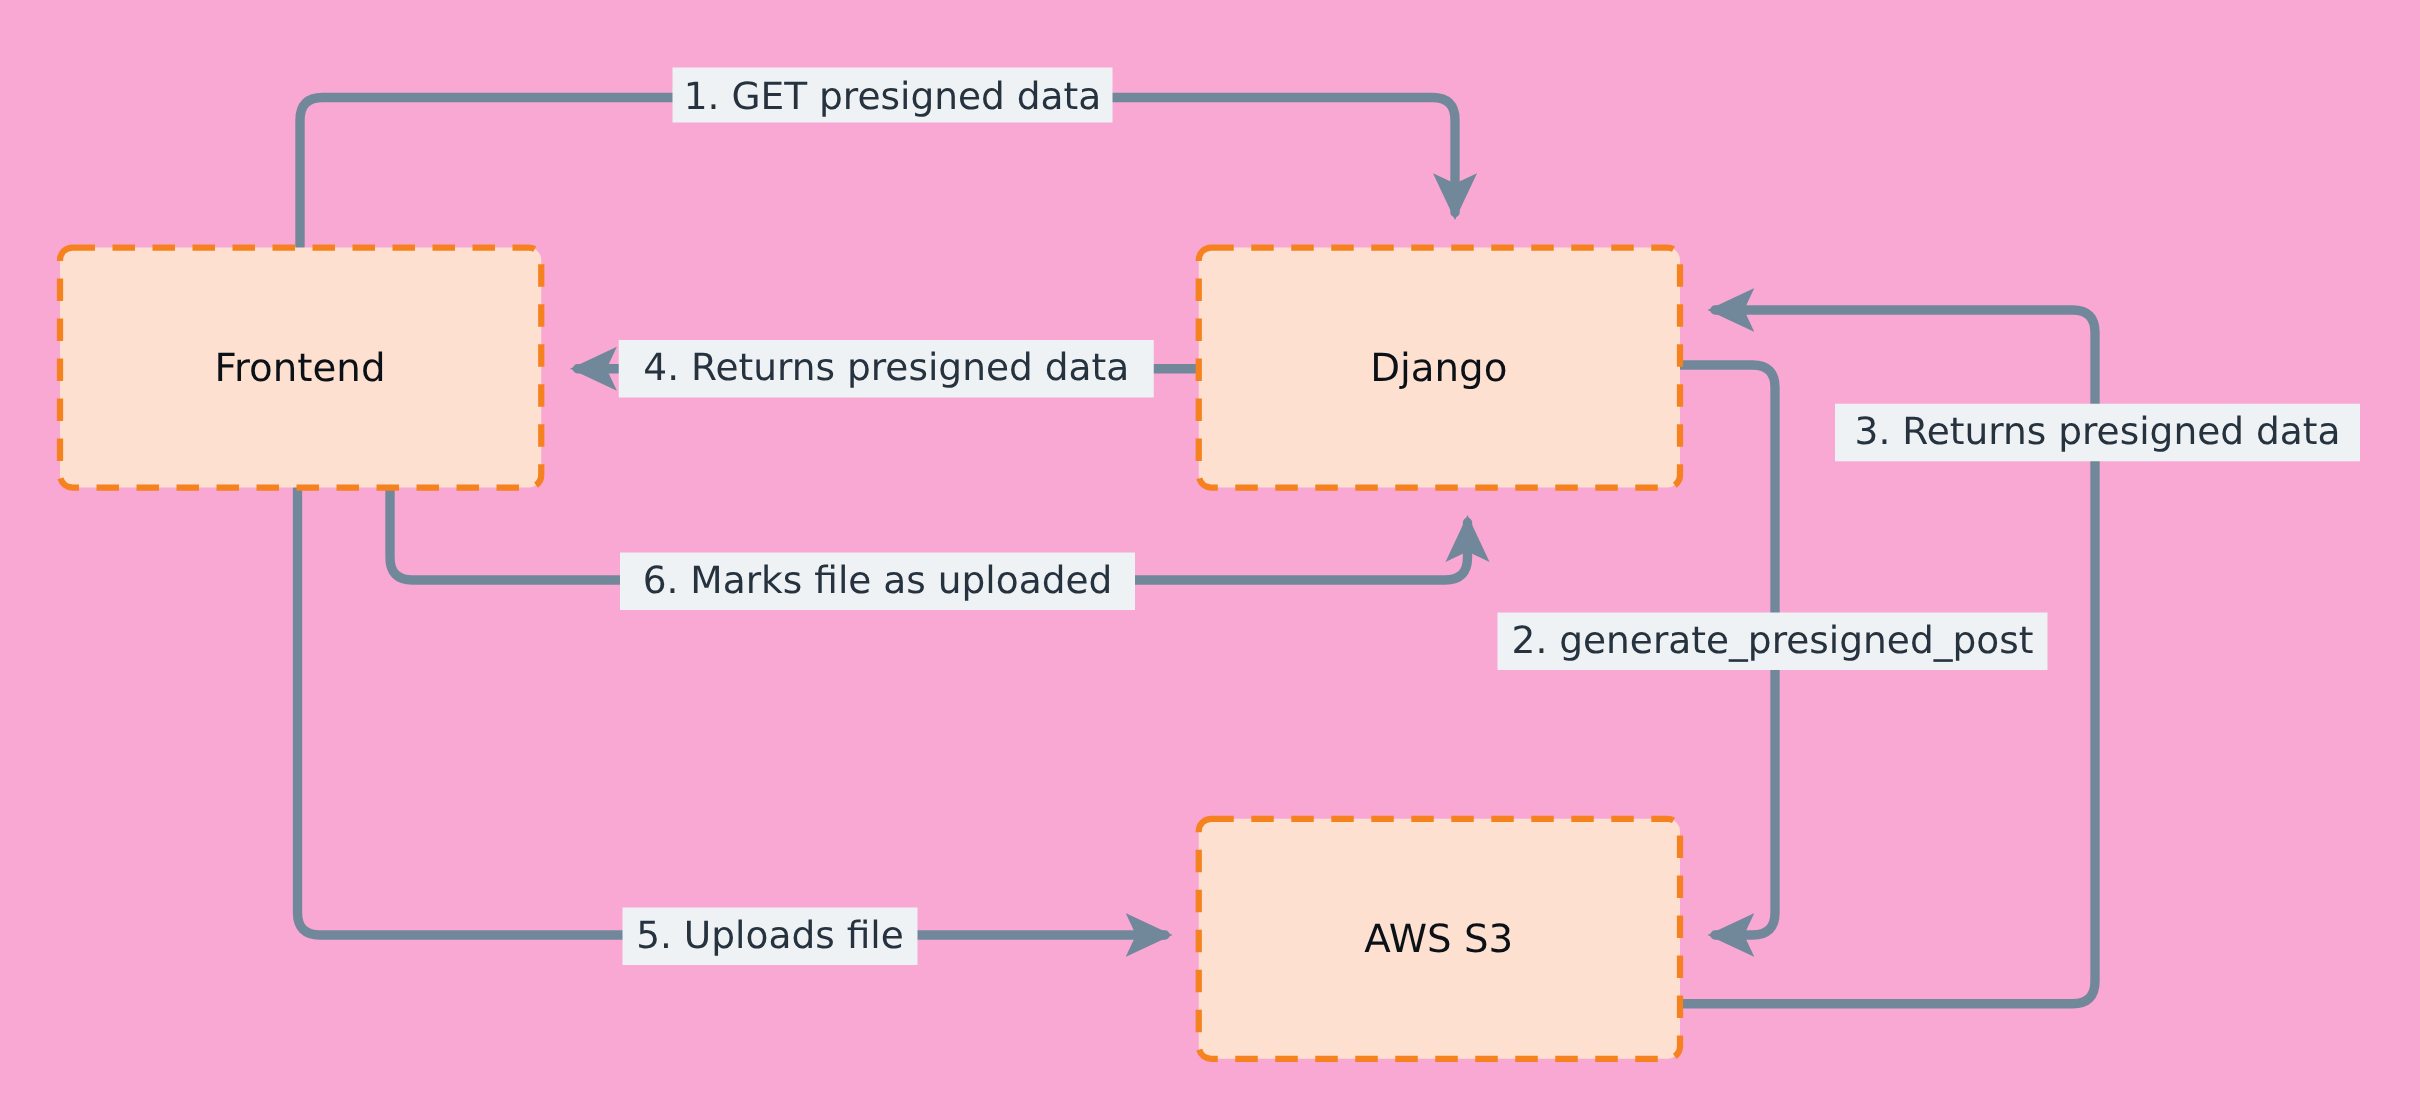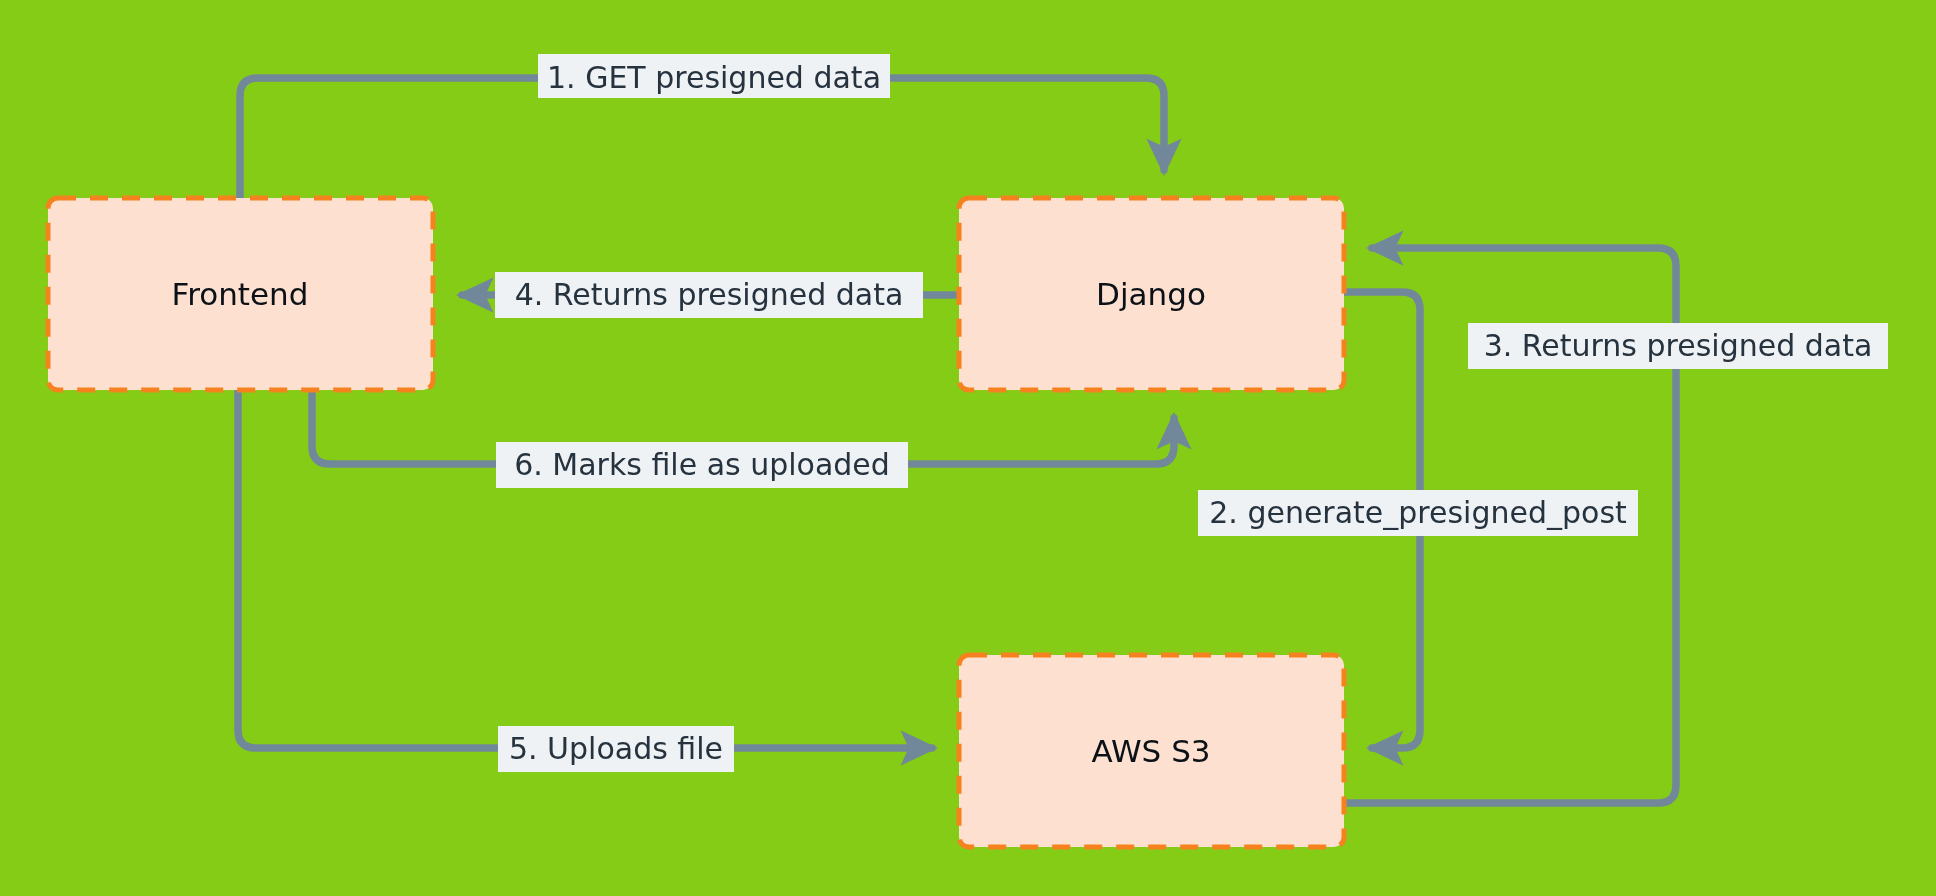--- a/index.html
+++ b/index.html
@@ -7,21 +7,21 @@
     padding: 0;
     background: #eef2f5;
   }
   body {
     font-family: "DejaVu Sans", sans-serif;
   }
   #canvas {
     position: relative;
     width: 1936px;
     height: 896px;
-    background: #84cc16;
+    background: #f9a8d4;
     overflow: hidden;
   }
   svg.diagram {
     position: absolute;
     top: 0;
     left: 0;
     width: 1936px;
     height: 896px;
     display: block;
   }

